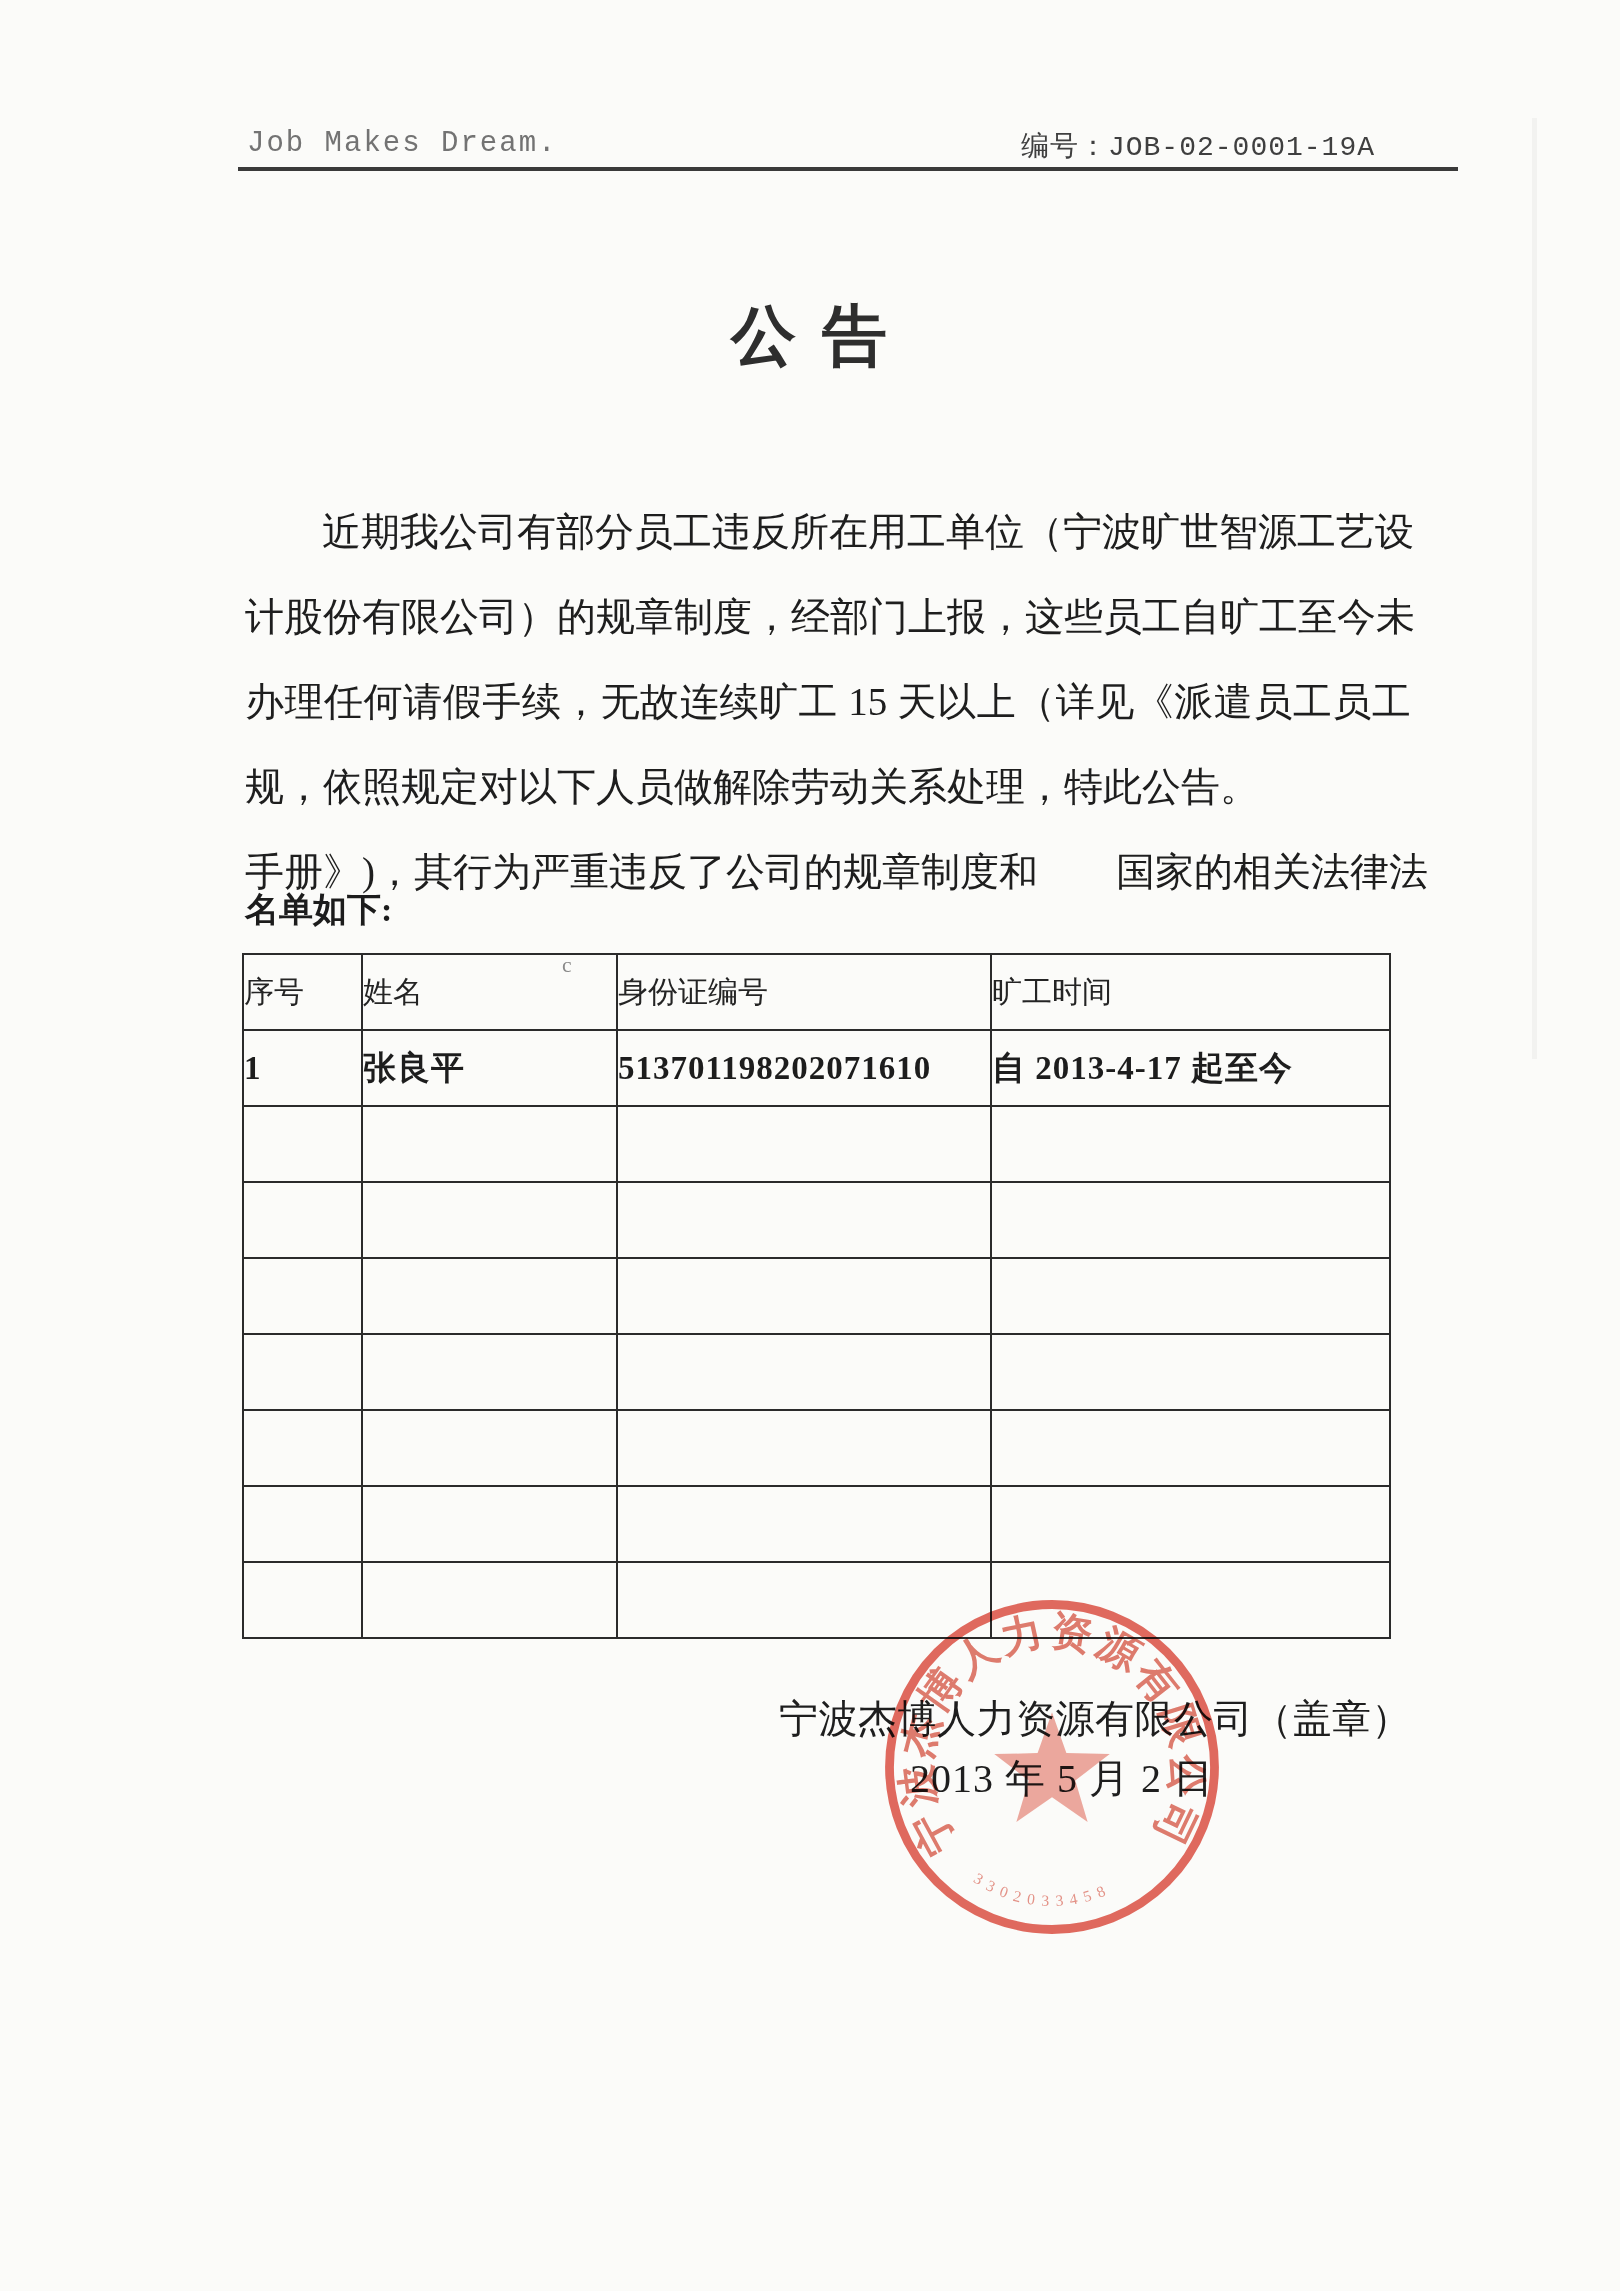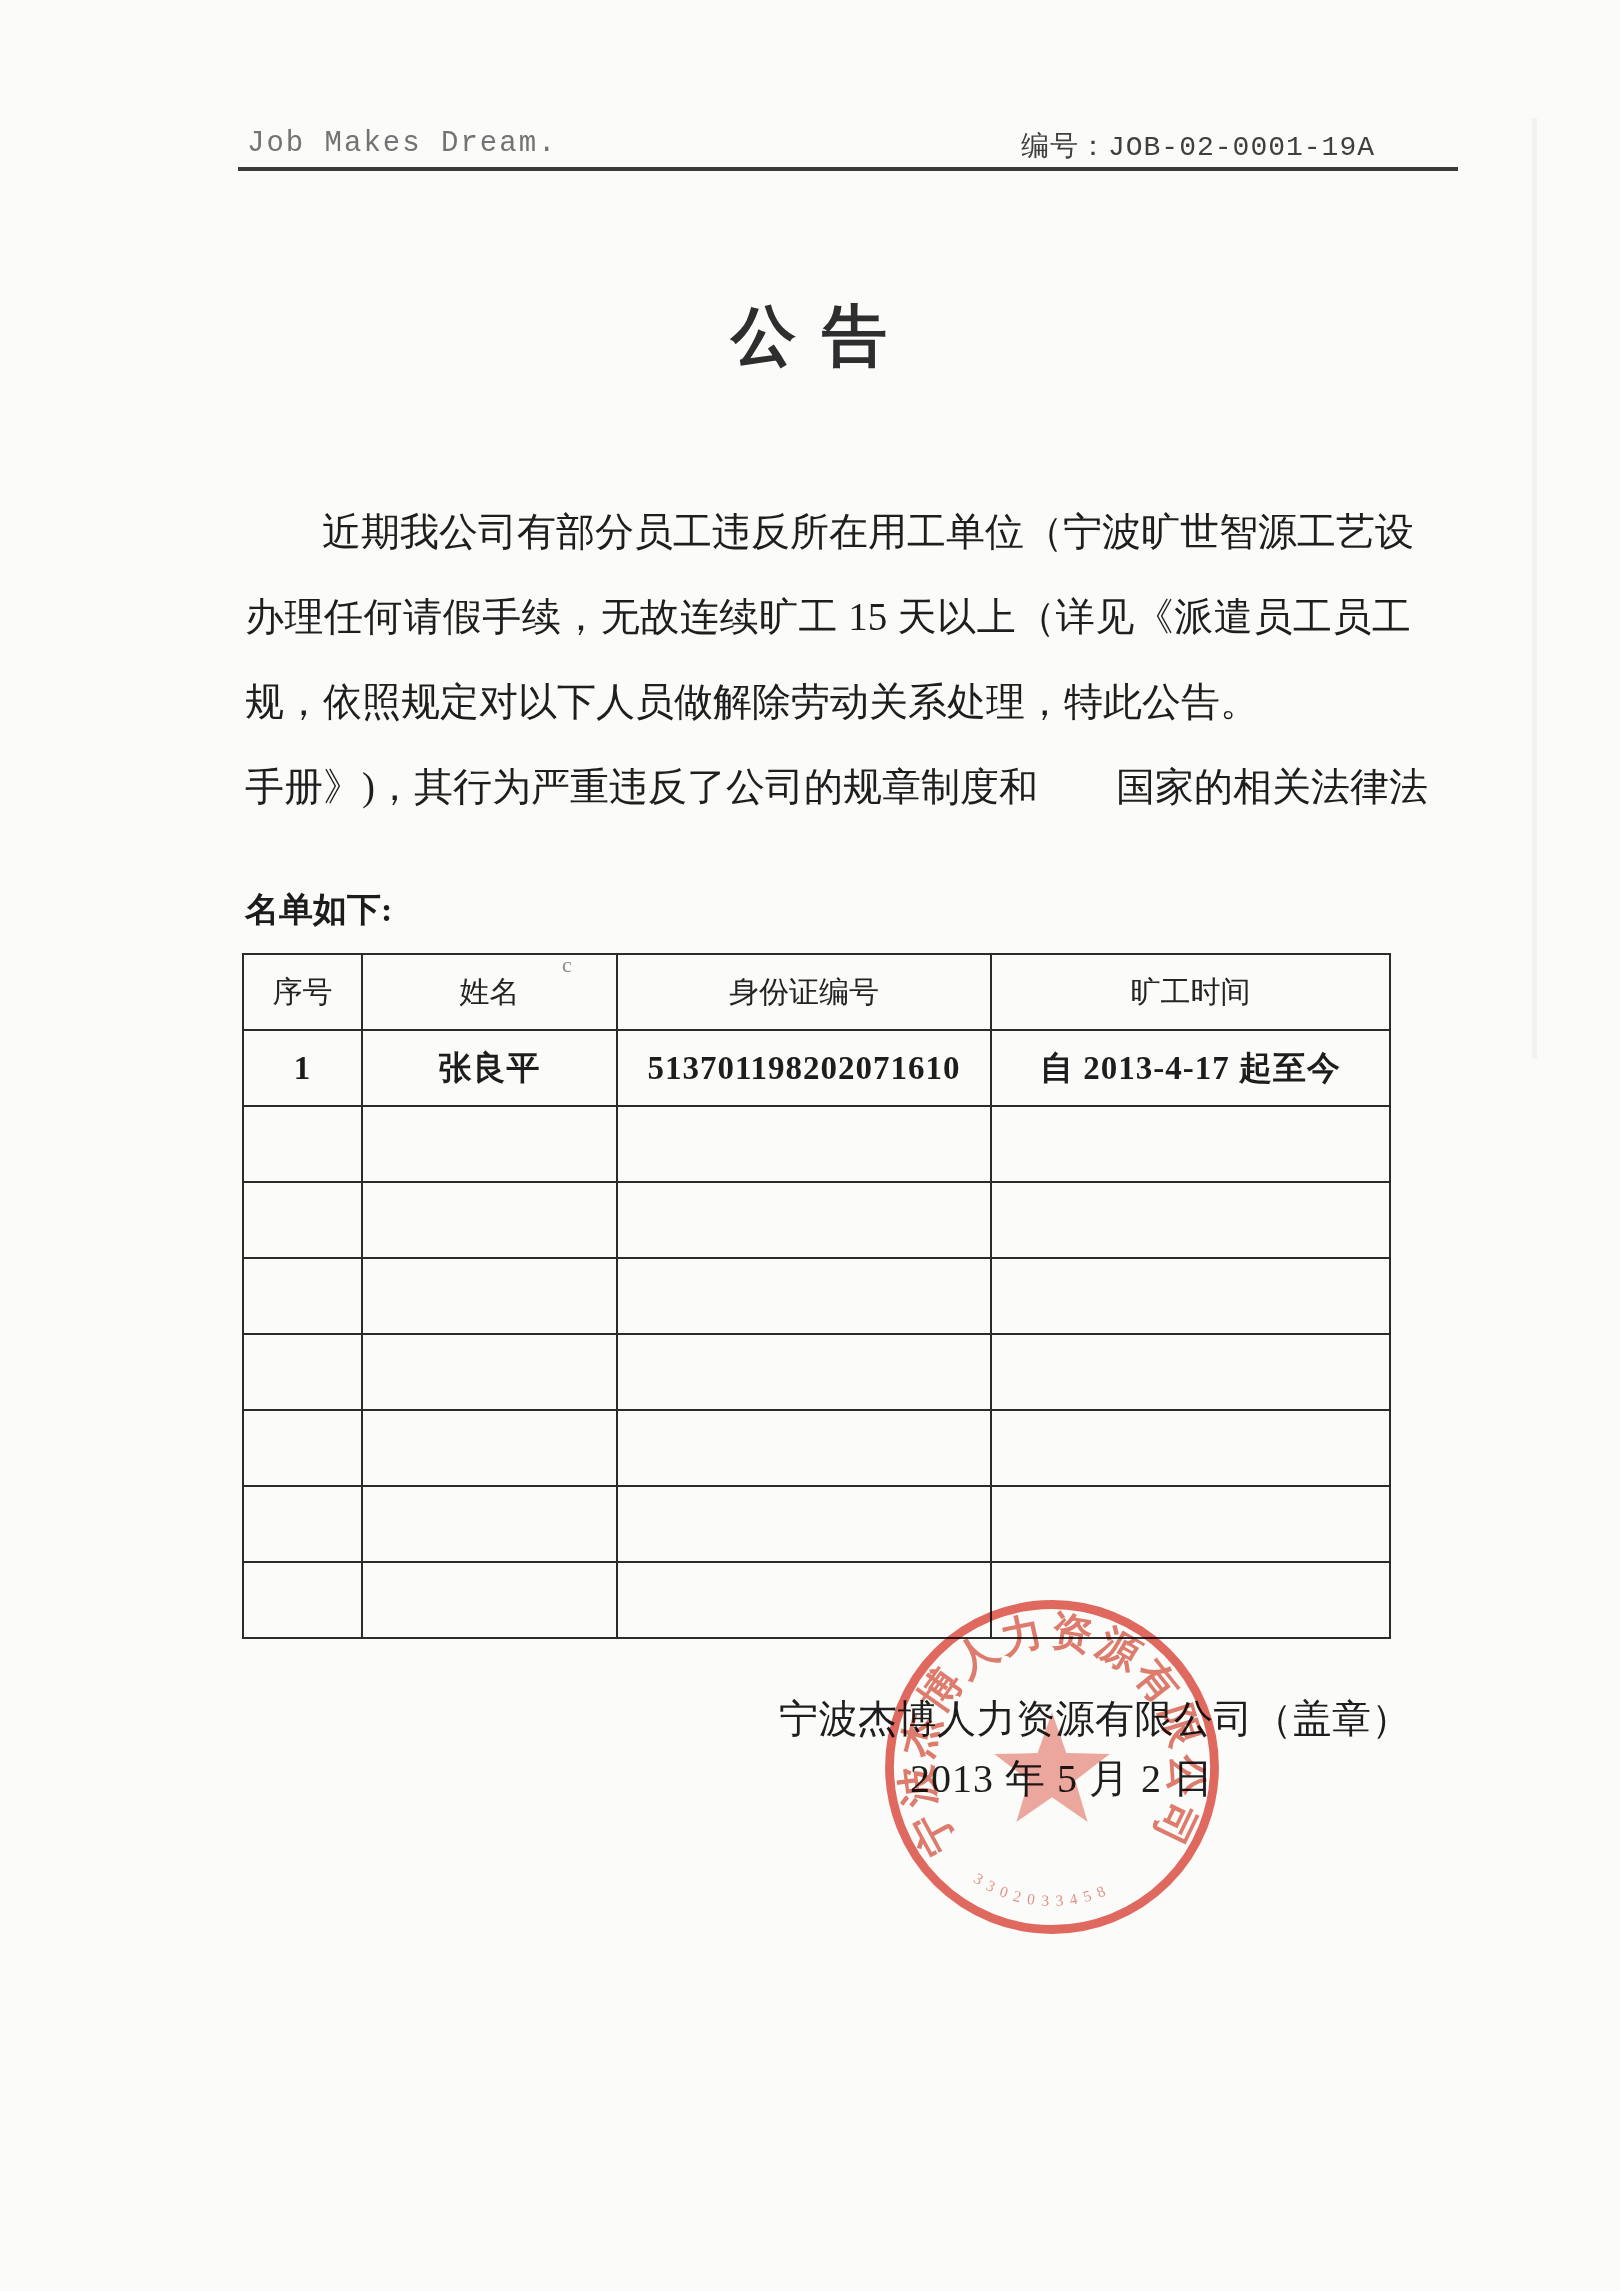--- a/index.html
+++ b/index.html
@@ -54,21 +54,21 @@
   }
   
   .roster {
     position:absolute; left:242px; top:953px;
     width:1147px;
     border-collapse:collapse;
     table-layout:fixed;
   }
   .roster td, .roster th {
     border:2px solid #2b2b2b;
-    text-align:center; vertical-align:middle;
+    text-align:left; vertical-align:middle;
     padding:0; overflow:hidden;
   }
   .roster { border:2.9px solid #232323; }
   .roster tr { height:76px; }
   .roster th { font-size:30px; font-weight:400; color:#242424; }
   .roster td { font-size:33px; font-weight:700; color:#1d1d1d; letter-spacing:1px; }
   .stray-mark {
     position:absolute; left:562px; top:953px;
     font-size:21.6px; color:#8a8a8a;
   }
@@ -104,20 +104,21 @@
 <div class="page">
 
   <div class="hdr-slogan">Job Makes Dream.</div>
   <div class="hdr-docno">编号：JOB-02-0001-19A</div>
   <div class="hdr-rule"></div>
 
   <div class="doc-title">公 告</div>
 
   <div class="para">
     <div class="para-line first">近期我公司有部分员工违反所在用工单位（宁波旷世智源工艺设</div>
+    <div class="para-line">计股份有限公司）的规章制度，经部门上报，这些员工自旷工至今未</div>
     <div class="para-line">办理任何请假手续，无故连续旷工 15 天以上（详见《派遣员工员工</div>
     <div class="para-line last">规，依照规定对以下人员做解除劳动关系处理，特此公告。</div>
     <div class="para-line">手册》)，其行为严重违反了公司的规章制度和　　国家的相关法律法</div>
   </div>
 
   <div class="list-label">名单如下:</div>
 
   <div class="stray-mark">c</div>
 
   <table class="roster">

